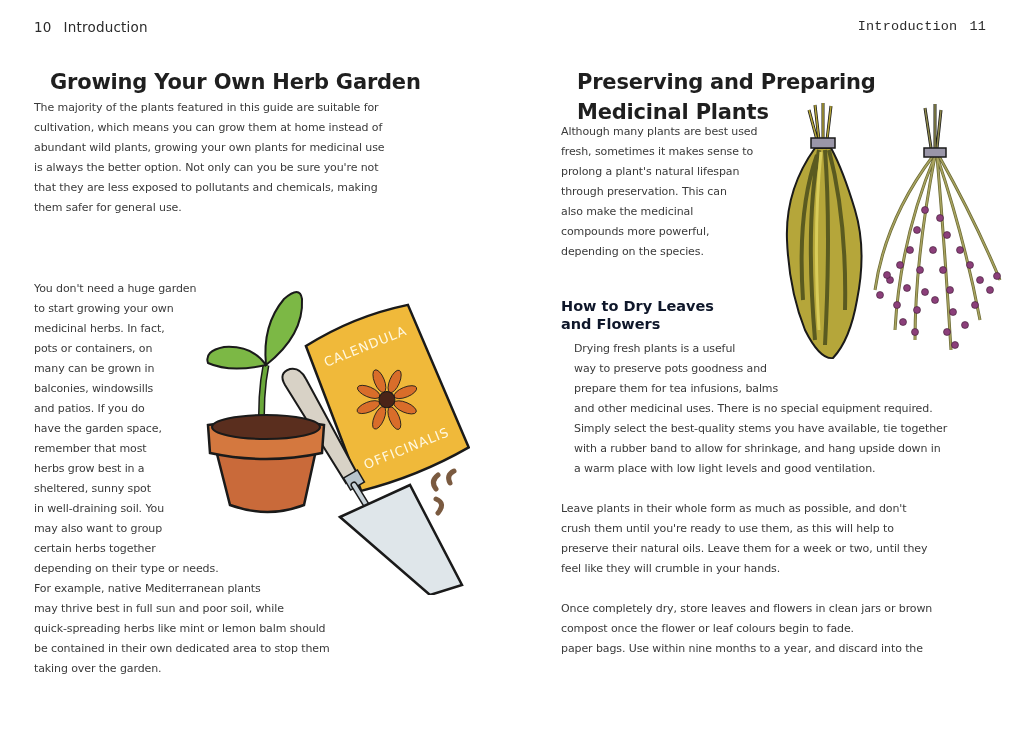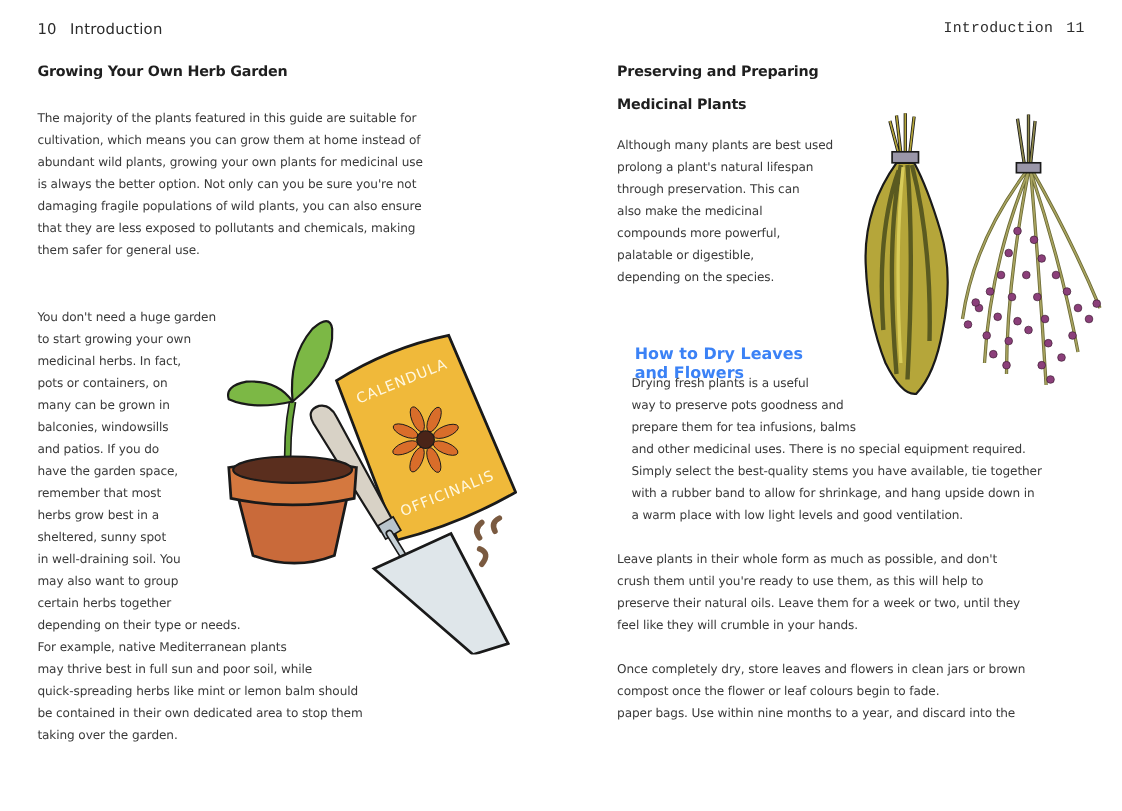--- a/index.html
+++ b/index.html
@@ -5,43 +5,42 @@
   html, body { margin:0; padding:0; background:#ffffff; }
   body { width:1020px; height:737px; position:relative; overflow:hidden;
          font-family:"DejaVu Sans", sans-serif; color:#2a2a2a; }
   .page { position:absolute; top:0; height:516px; }
   .page-left { left:0; width:510px; }
   .page-right { left:510px; width:510px; }
   .running-head { position:absolute; top:19px; font-size:13.5px; color:#2b2b2b; letter-spacing:0.2px; }
   .running-head.left { left:34px; }
   .running-head.right { right:34px;font-family:Liberation Mono, monospace; }
   .running-head .num { margin:0 6px; }
-  h1 { position:absolute; margin:0; font-family:"DejaVu Sans", sans-serif;
-       font-weight:bold; font-size:13px; color:#1f1f1f; line-height:30px; letter-spacing:-0.2px; }
-  h2 { position:absolute; margin:16px; font-weight:bold; font-size:14.5px; color:#3b82f6; line-height:18px; }
+  h1 { position:absolute; margin:16px; font-family:"DejaVu Sans", sans-serif;
+       font-weight:bold; font-size:21px; color:#1f1f1f; line-height:30px; letter-spacing:-0.2px; }
+  h2 { position:absolute; margin:0; font-weight:bold; font-size:14.5px; color:#0f172a; line-height:18px; }
   .para { position:absolute; margin:0; font-size:11px; line-height:20px; color:#3a3a3a; letter-spacing:-0.1px; }
   .para .ln { display:block; white-space:nowrap; }
   .art { position:absolute; }
 </style>
 </head>
 <body>
 
 <div class="page page-left">
   <div class="running-head left">
     <span>10</span><span class="num"></span><span>Introduction</span>
   </div>
 
   <h1 style="left:34px; top:51px;">Growing Your Own Herb Garden</h1>
 
   <p class="para" style="left:34px; top:98px;">
     <span class="ln">The majority of the plants featured in this guide are suitable for</span>
     <span class="ln">cultivation, which means you can grow them at home instead of</span>
     <span class="ln">abundant wild plants, growing your own plants for medicinal use</span>
     <span class="ln">is always the better option. Not only can you be sure you're not</span>
-    <span class="ln">damaging fragile populations of wild plants, you can also ensure</span>
     <span class="ln">that they are less exposed to pollutants and chemicals, making</span>
     <span class="ln">them safer for general use.</span>
   </p>
 
   <p class="para" style="left:34px; top:279px;">
     <span class="ln">You don't need a huge garden</span>
     <span class="ln">to start growing your own</span>
     <span class="ln">medicinal herbs. In fact,</span>
     <span class="ln">pots or containers, on</span>
     <span class="ln">many can be grown in</span>
@@ -117,25 +116,25 @@
     <span>Introduction</span><span class="num"></span><span>11</span>
   </div>
 
   <h1 style="left:51px; top:51px;">
     <span style="display:block">Preserving and Preparing</span>
     <span style="display:block">Medicinal Plants</span>
   </h1>
 
   <p class="para" style="left:51px; top:122px;">
     <span class="ln">Although many plants are best used</span>
+    <span class="ln">fresh, sometimes it makes sense to</span>
     <span class="ln">prolong a plant's natural lifespan</span>
     <span class="ln">through preservation. This can</span>
     <span class="ln">also make the medicinal</span>
     <span class="ln">compounds more powerful,</span>
-    <span class="ln">palatable or digestible,</span>
     <span class="ln">depending on the species.</span>
   </p>
 
   <h2 style="left:51px; top:297px;">
     <span style="display:block">How to Dry Leaves</span>
     <span style="display:block">and Flowers</span>
   </h2>
 
   <p class="para" style="left:64px; top:339px;">
     <span class="ln">Drying fresh plants is a useful</span>

